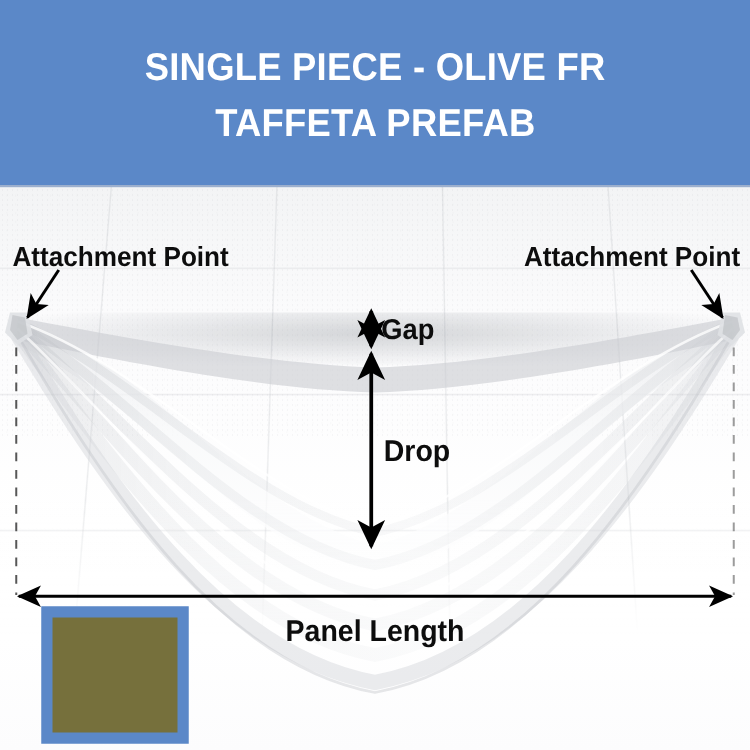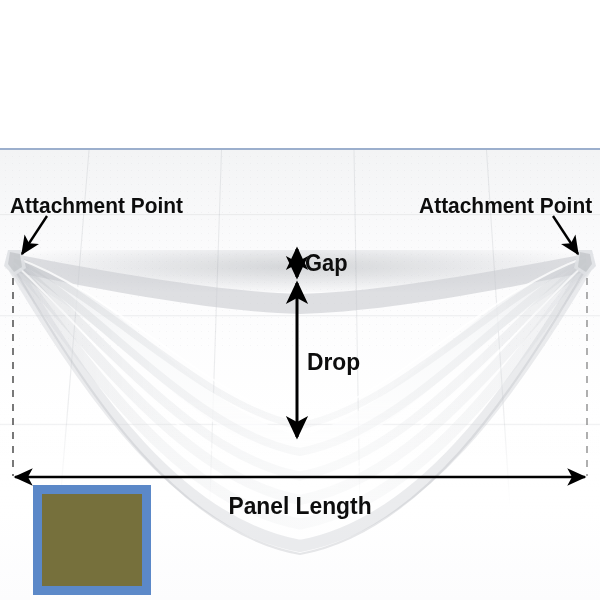--- a/index.html
+++ b/index.html
@@ -136,20 +136,24 @@
   #color-swatch .inner {
     width: 100%; height: 100%;
     background: #76703c;
   }
 </style>
 </head>
 <body>
 
 <div id="page">
 
+  <div id="header-banner" style="background: rgb(91, 136, 200); color: rgb(255, 255, 255);">
+    <div class="hline">SINGLE PIECE - OLIVE FR</div>
+    <div class="hline">TAFFETA PREFAB</div>
+  </div>
   <div id="banner-underline"></div>
 
   <div id="photo-area">
     <div id="ceiling-grid"></div>
     <div id="noise"></div>
     <div id="top-shadow"></div>
     <div id="floor-fade"></div>
 
     <svg class="svg-layer" viewBox="0 0 600 450" style="height:450px;">
       <defs>

